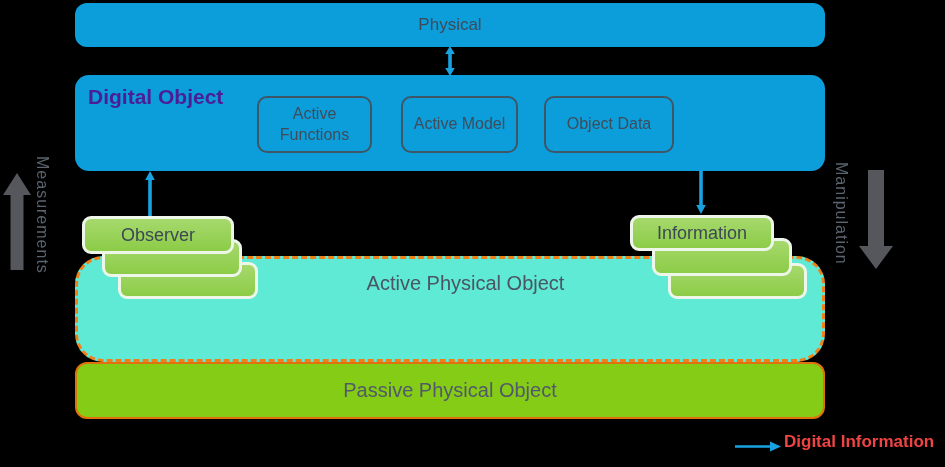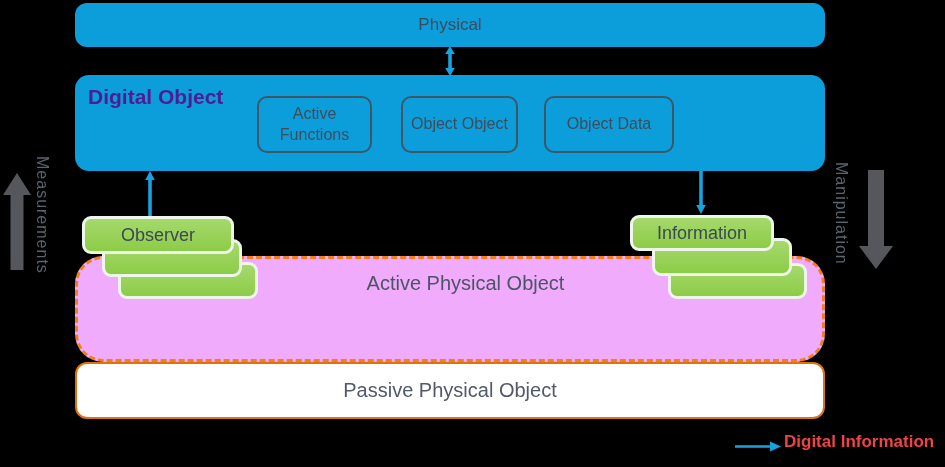--- a/index.html
+++ b/index.html
@@ -27,27 +27,27 @@
     border:2px solid #3e5666;border-radius:10px;
     display:flex;align-items:center;justify-content:center;text-align:center;
     color:#3f4c59;font-size:16px;line-height:1.3;padding:0 5px;box-sizing:border-box;
   }
   .subbox.functions{left:182px;width:115px;}
   .subbox.model{left:326px;width:117px;}
   .subbox.data{left:469px;width:130px;}
   
   .apo{
     position:absolute;left:75px;top:256px;width:750px;height:106px;
-    background:#f0abfc;border:3px dashed #f0811a;border-radius:28px;
+    background:#5eead4;border:3px dashed #f0811a;border-radius:28px;
     box-sizing:border-box;text-align:center;padding-left:31px;
   }
   .apo-label{margin-top:13px;font-size:20px;color:#4b5564;}
   .ppo{
     position:absolute;left:75px;top:362px;width:750px;height:57px;
-    background:#ffffff;border:2px solid #e0720e;border-radius:12px;
+    background:#84cc16;border:2px solid #e0720e;border-radius:12px;
     box-sizing:border-box;display:flex;align-items:center;justify-content:center;
     font-size:20px;color:#52596a;
   }
   
   .gcard{
     position:absolute;background:linear-gradient(#a6d96d,#8ccc47);
     border:3px solid #eef6e9;border-radius:9px;box-sizing:border-box;
     display:flex;align-items:center;justify-content:center;
     font-size:18px;color:#3c4854;
   }
@@ -85,21 +85,21 @@
     <polygon points="6,0 1.2,8 10.8,8" fill="#18a3e0"></polygon>
     <polygon points="6,30 1.2,22 10.8,22" fill="#18a3e0"></polygon>
   </svg>
 
   <div class="digital-object">
     <div class="do-title">Digital Object</div>
     <div class="subbox functions">
       <span>Active Functions</span>
     </div>
     <div class="subbox model">
-      <span>Object Object</span>
+      <span>Active Model</span>
     </div>
     <div class="subbox data">
       <span>Object Data</span>
     </div>
   </div>
 
   <svg class="absvg" style="left:144px;top:171px;" width="12" height="45" viewBox="0 0 12 45">
     <line x1="6" y1="8" x2="6" y2="45" stroke="#18a3e0" stroke-width="3.6"></line>
     <polygon points="6,0 1.2,9 10.8,9" fill="#18a3e0"></polygon>
   </svg>

